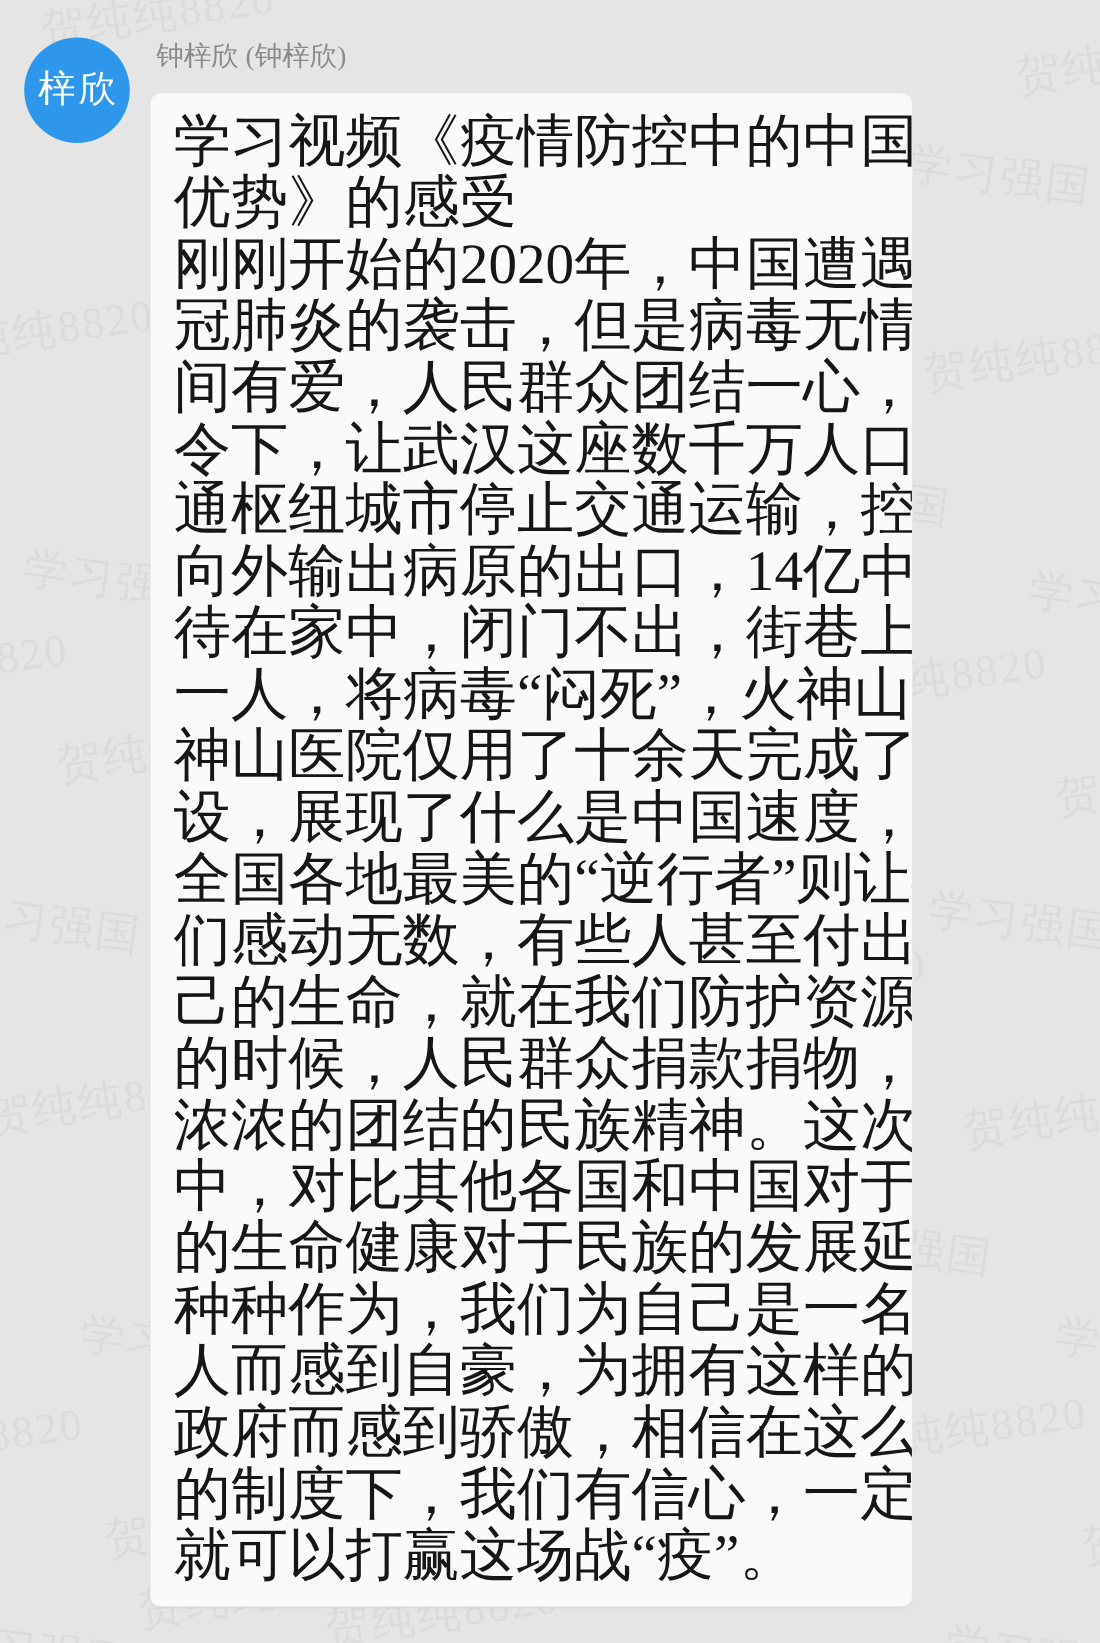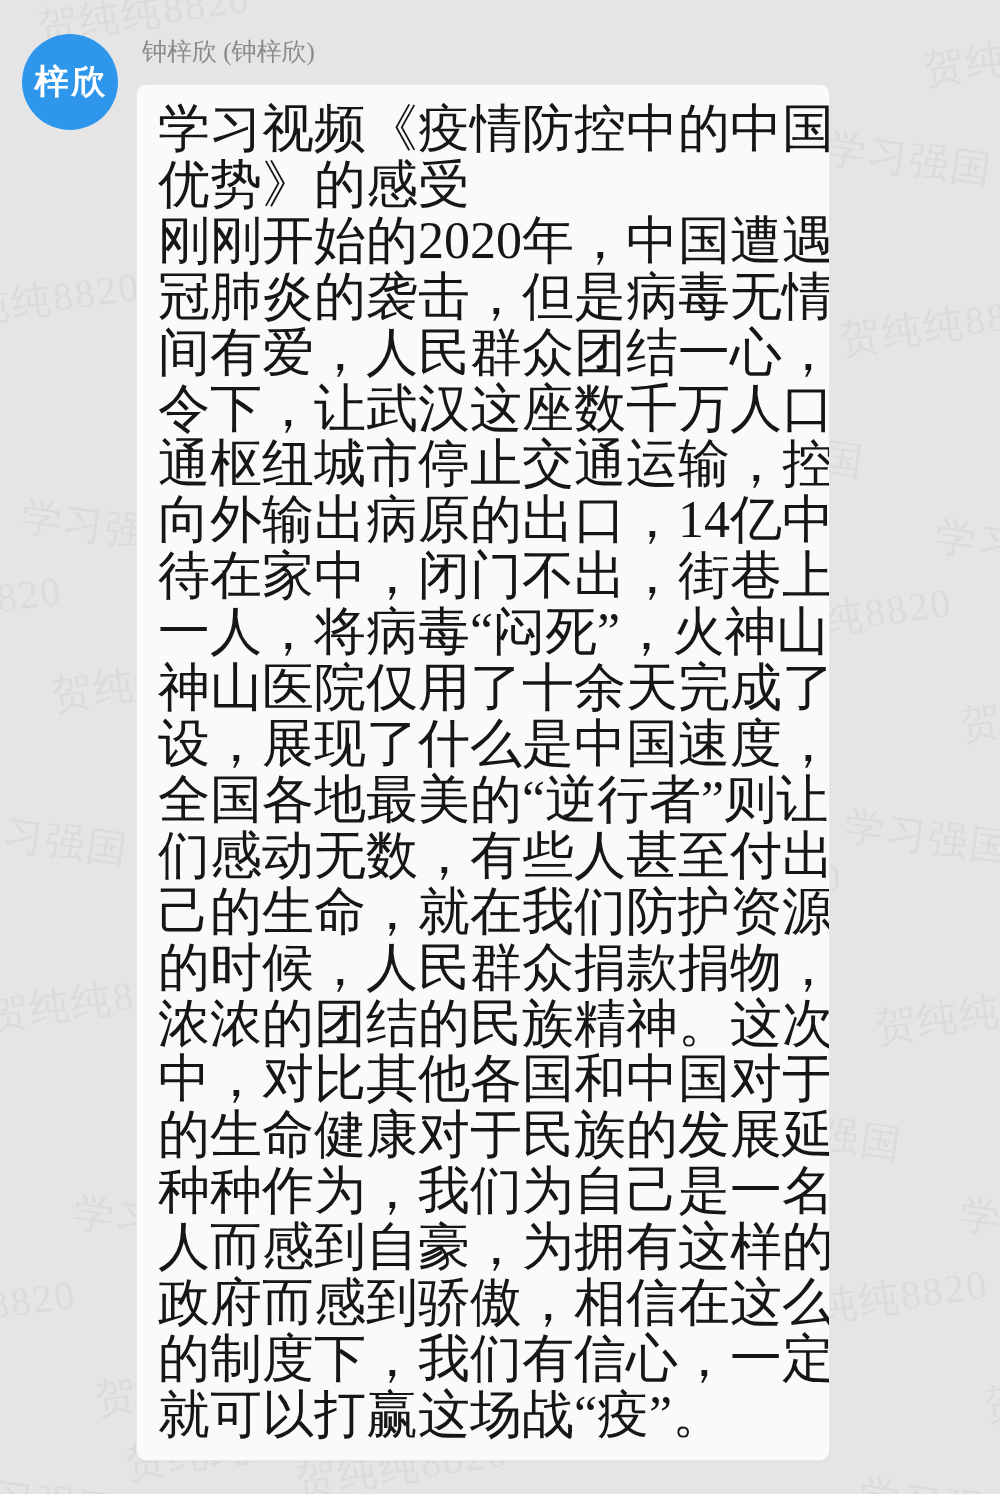--- a/index.html
+++ b/index.html
@@ -38,21 +38,20 @@
     display: flex;
     align-items: center;
     justify-content: center;
   }
   .avatar-text {
     color: #ffffff;
     font-size: 34px;
     letter-spacing: 3px;
     line-height: 1;
     padding-left: 3px; 
-    font-weight: bold;
   }
   .sender-name {
     position: absolute;
     left: 142px;
     top: 36px;
     font-size: 25px;
     line-height: 32px;
     color: #8a8a8a;
     z-index: 3;
     white-space: nowrap;

